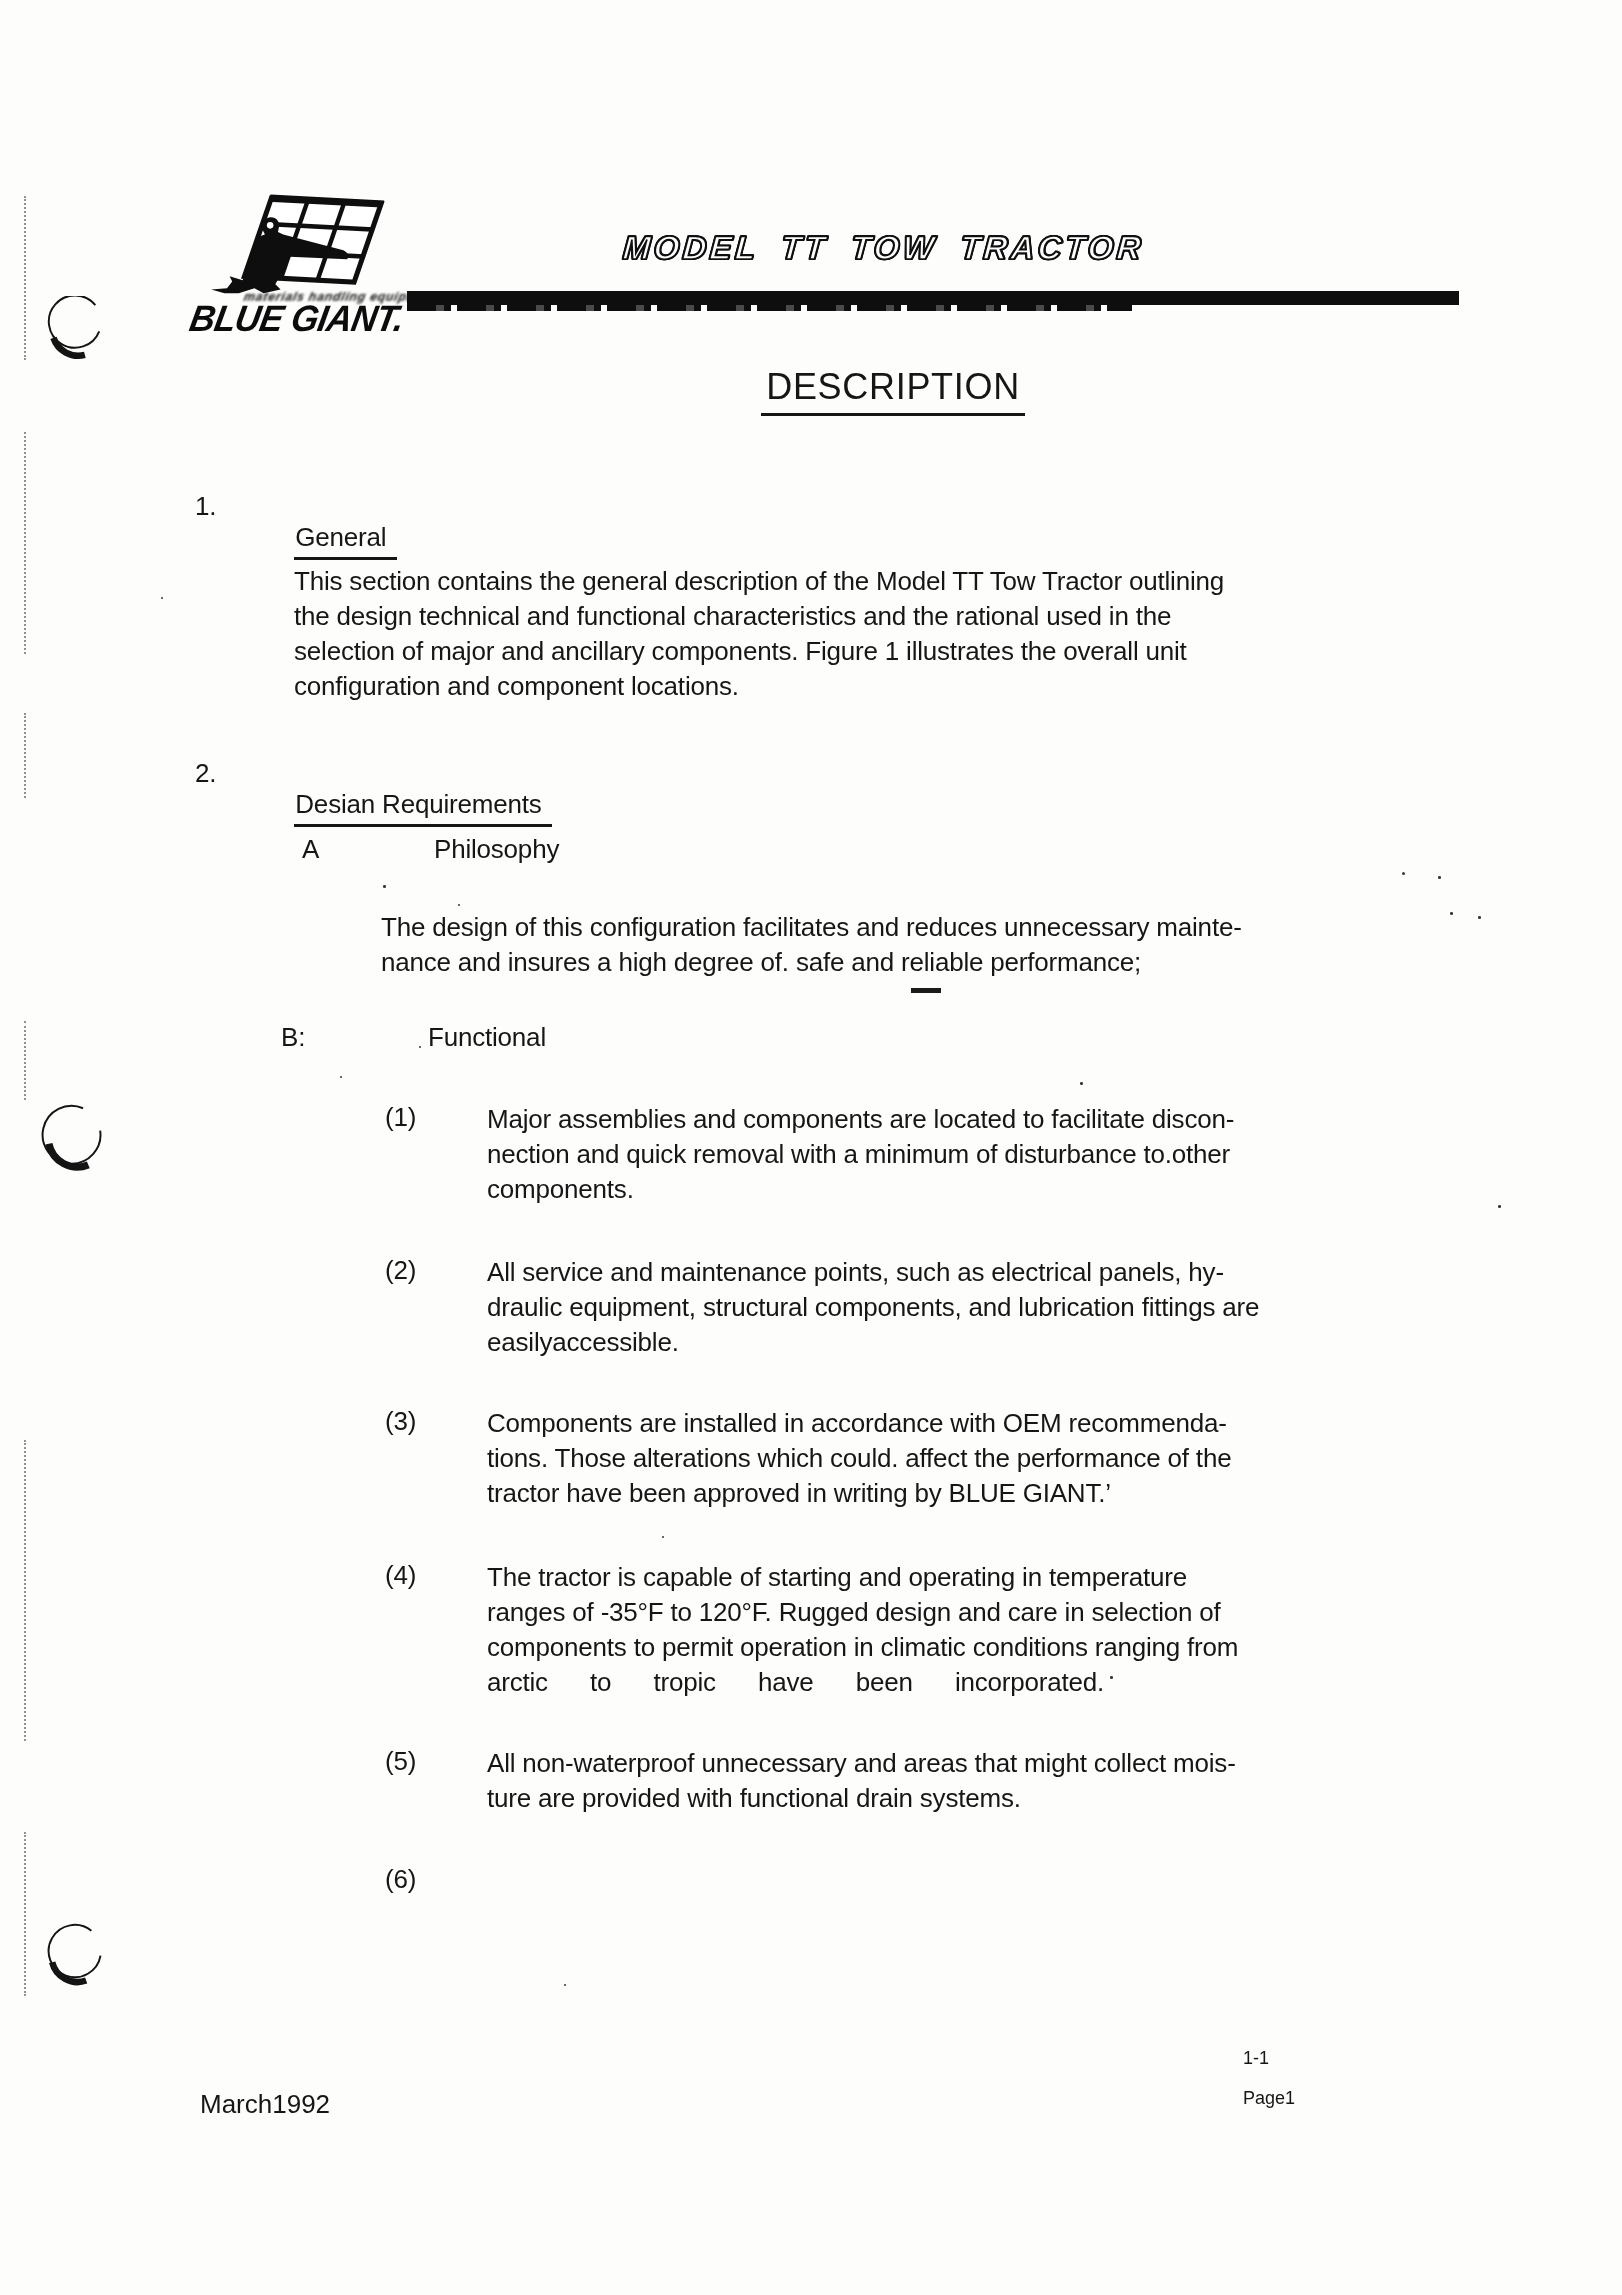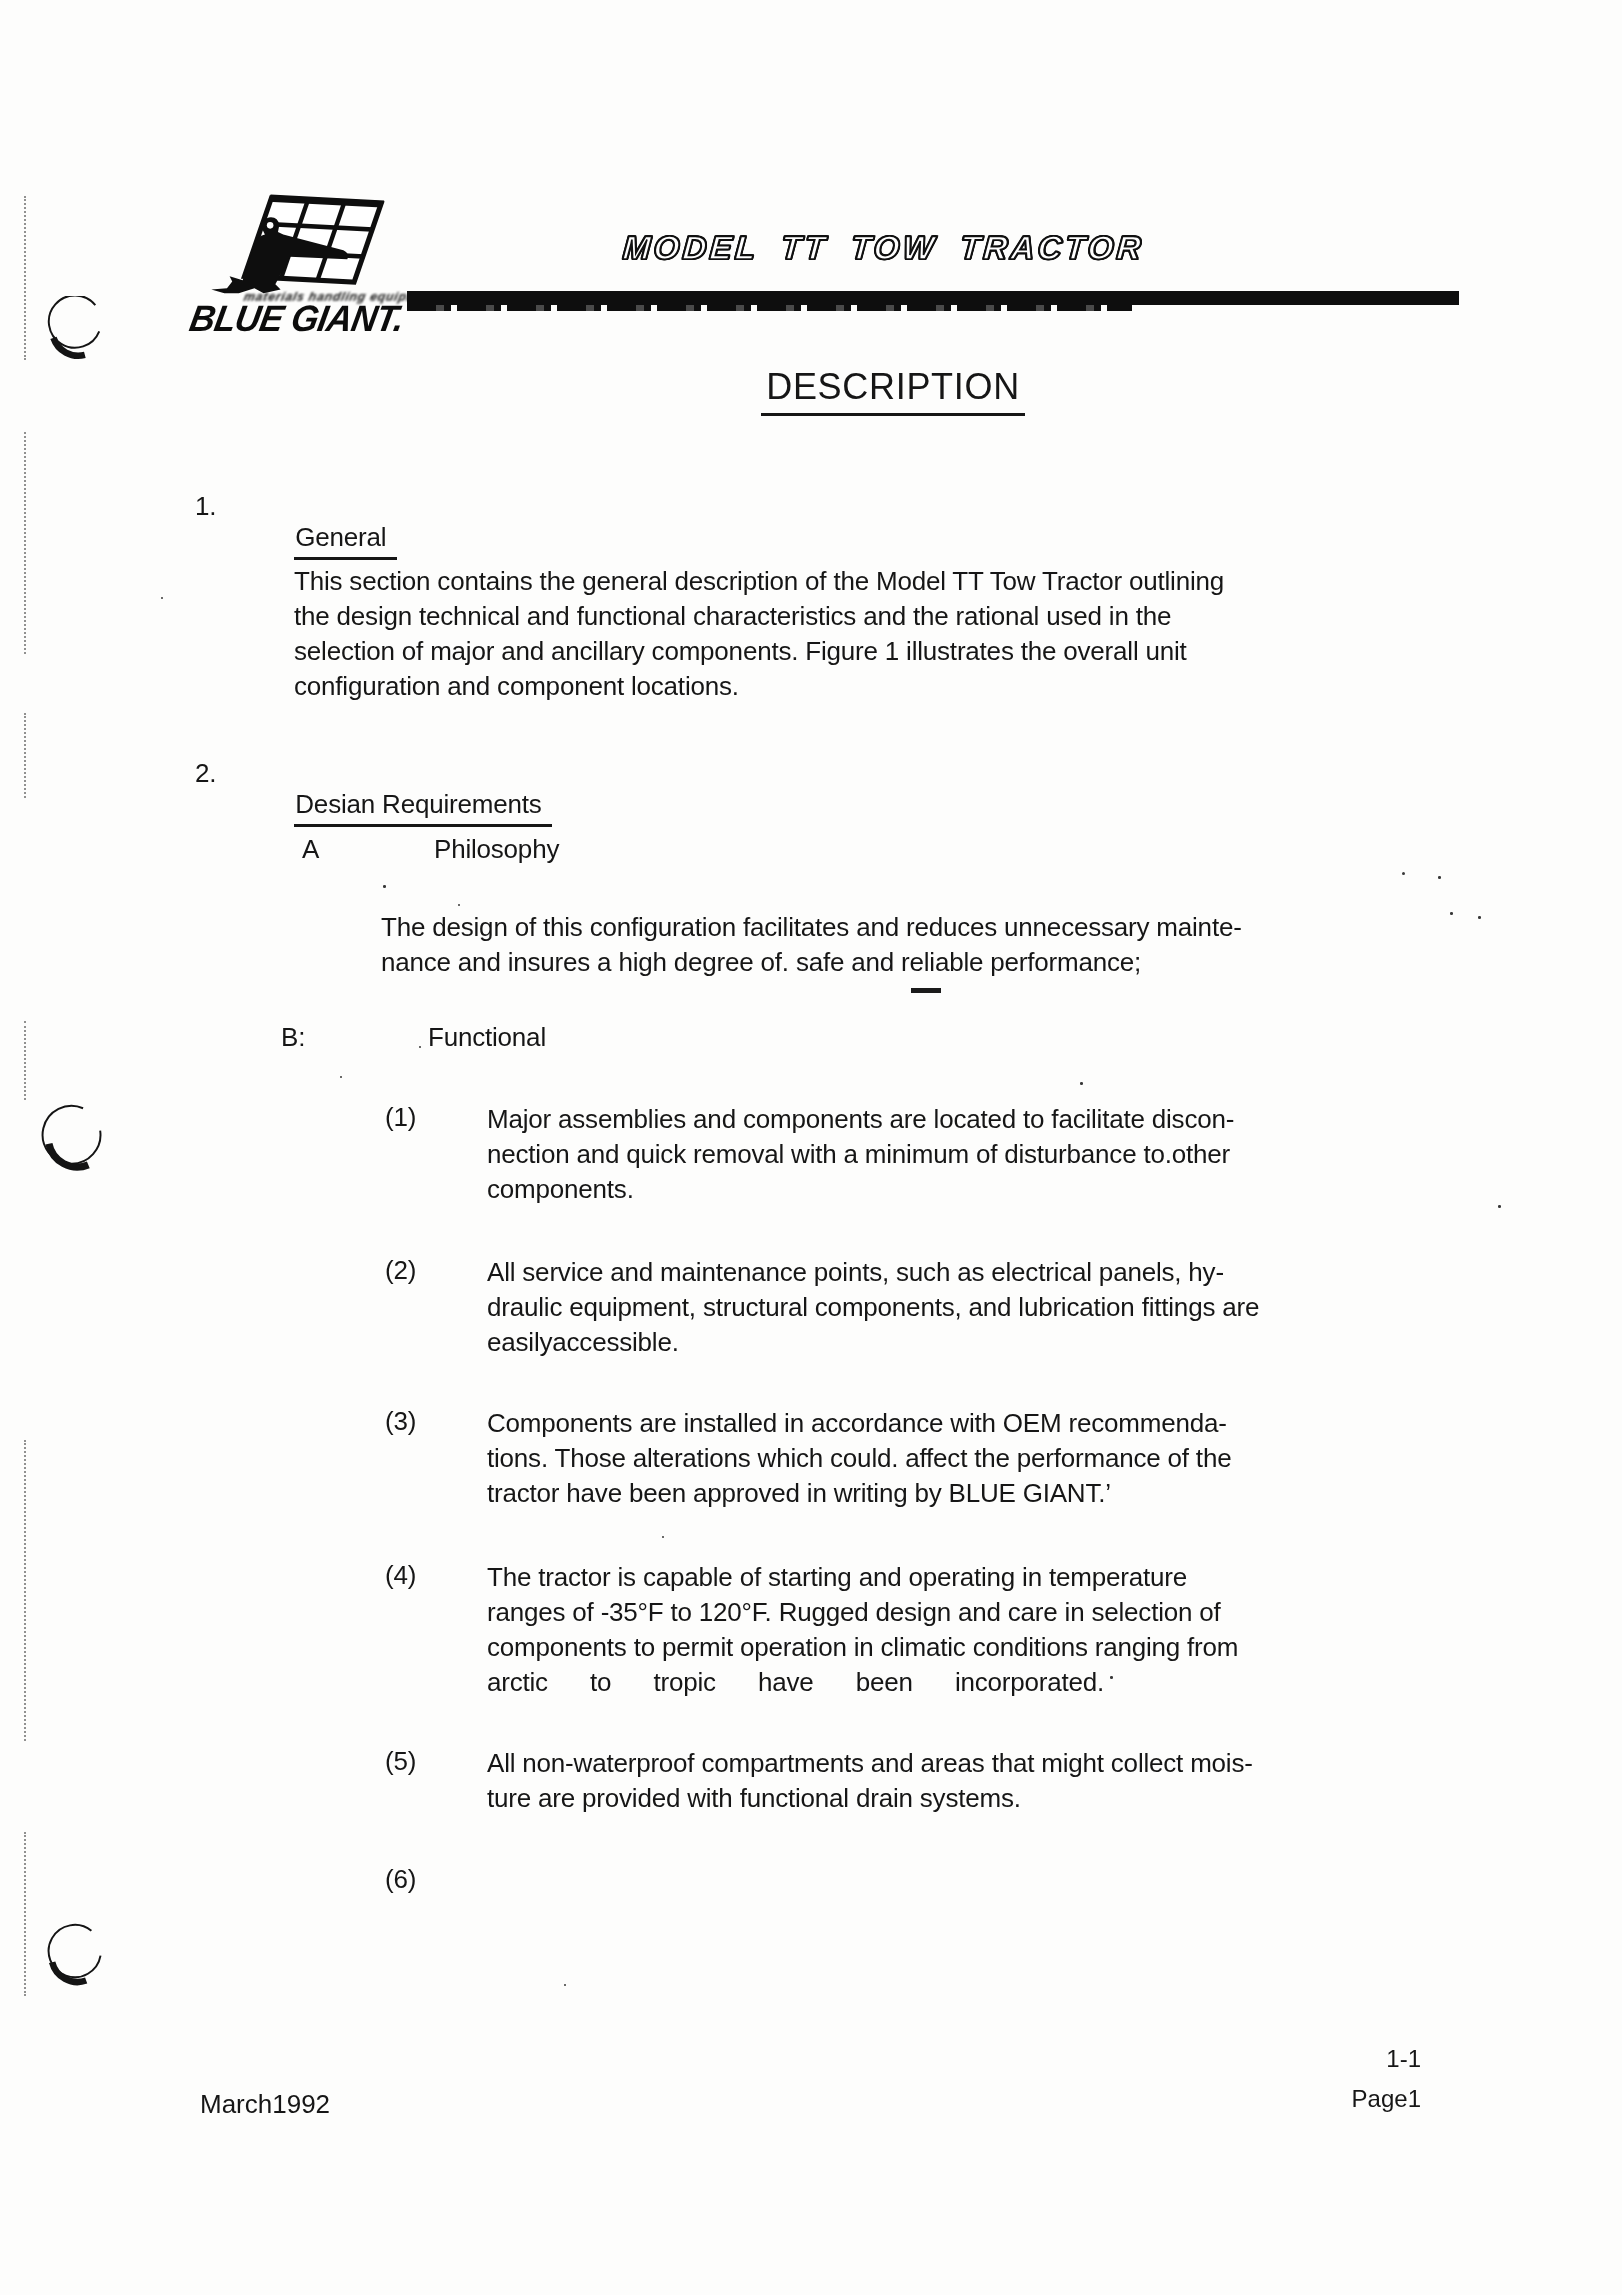--- a/index.html
+++ b/index.html
@@ -45,21 +45,21 @@
     position:absolute;font-size:26px;letter-spacing:-0.2px;white-space:nowrap;
     border-bottom:3.3px solid #161616;padding:0 10.5px 3.9px 1.3px;margin-top:34px;
   }
   .sub-head{position:absolute;font-size:26px;letter-spacing:-0.2px;white-space:nowrap;margin-left:41px;}
   .body-text{
     position:absolute;font-size:26px;line-height:35px;letter-spacing:-0.2px;
     white-space:pre-wrap;
   }
   
   .footer-date{position:absolute;left:200px;top:2089px;font-size:26px;}
-  .footer-right{position:absolute;left:1243px;top:2044px;width:178px;text-align:right;font-size:24px;line-height:29px;}
+  .footer-right{position:absolute;left:1243px;top:2044px;width:178px;font-size:18px;line-height:29px;}
   .footer-right .pg-label{margin-top:10.5px;}
   
   .arc{position:absolute;}
   .tick{position:absolute;left:23.6px;width:0;border-left:2px dotted #4a4a4a;opacity:.6;}
   .speck{position:absolute;background:#222;border-radius:50%;opacity:.9;}
   .dash{position:absolute;background:#1b1b1b;}
 </style>
 </head>
 <body>
 
@@ -126,21 +126,21 @@
 tions. Those alterations which could. affect the performance of the
 tractor have been approved in writing by BLUE GIANT.’</div>
 
   <div class="item-num" style="left:385px;top:1560px">(4)</div>
   <div class="body-text" style="left:487px;top:1560px;width:1099px">The tractor is capable of starting and operating in temperature
 ranges of -35°F to 120°F. Rugged design and care in selection of
 components to permit operation in climatic conditions ranging from
 arctic      to      tropic      have      been      incorporated.</div>
 
   <div class="item-num" style="left:385px;top:1746px">(5)</div>
-  <div class="body-text" style="left:487px;top:1746px;width:1099px">All non-waterproof compartments and areas that might collect mois-
+  <div class="body-text" style="left:487px;top:1746px;width:1099px">All non-waterproof unnecessary and areas that might collect mois-
 ture are provided with functional drain systems.</div>
 
   <div class="item-num" style="left:385px;top:1864px">(6)</div>
 
   <div class="footer-date">March1992</div>
   <div class="footer-right">
     <div>1-1</div>
     <div class="pg-label">Page1</div>
   </div>
 

